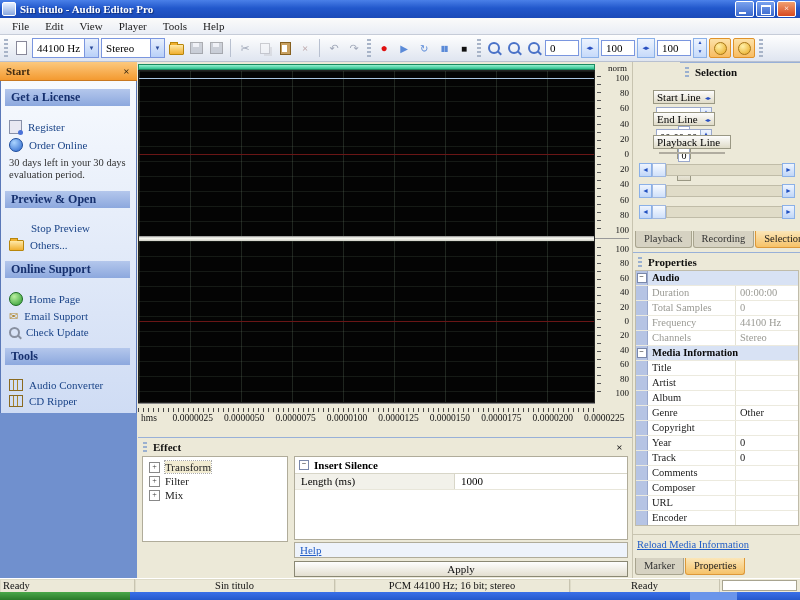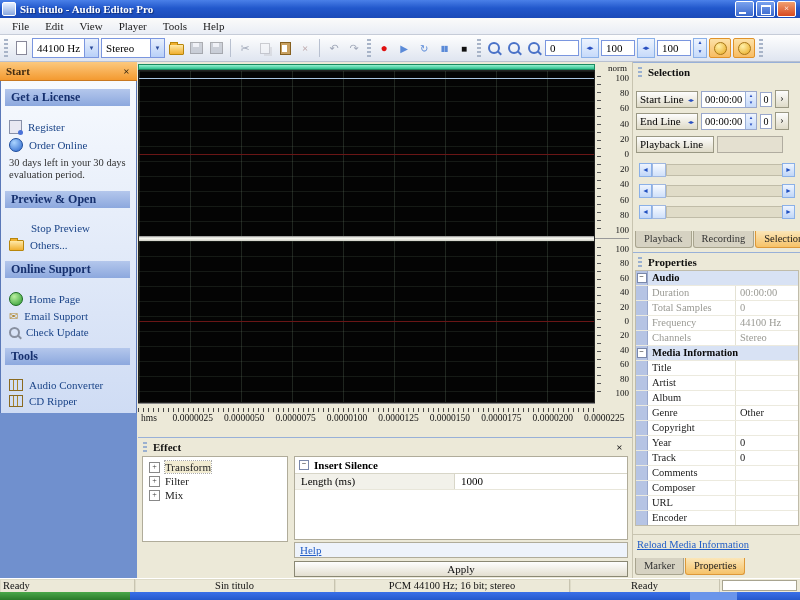--- a/index.html
+++ b/index.html
@@ -92,22 +92,22 @@
   .stick{position:absolute;left:2px;width:4px;background:repeating-linear-gradient(to bottom,#555 0 1px,transparent 1px 8px);}
   .stk1{top:14px;height:160px;}
   .stk2{top:185px;height:152px;}
   
   .panelheader{position:relative;height:18px;border-top:1px solid #98b0d8;background:#ece9d8;font-weight:bold;font-size:11px;color:#111;padding:3px 0 0 15px;box-sizing:border-box;}
   .pgrip{position:absolute;left:5px;top:4px;bottom:3px;width:4px;background:repeating-linear-gradient(to bottom,#9ab0d0 0 2px,transparent 2px 4px);}
   .tabbar{position:absolute;display:flex;gap:1px;}
   .tab{height:17px;padding:2px 8px 0 8px;box-sizing:border-box;background:#d6d2c2;border:1px solid #a8a48e;border-top:none;border-radius:0 0 3px 3px;color:#333;font-size:10.5px;}
   .tab.active{background:linear-gradient(#fbe6b8,#f6c268);border-color:#dd9838;color:#1a1a1a;}
   
-  .rightcol{position:absolute;left:632px;top:62px;width:168px;height:516px;background:#ece9d8;border-left:1px solid #c8c4b0;box-sizing:border-box;}
-  .selrow{position:absolute;left:3px;height:18px;display:flex;align-items:center;gap:3px;}
+  .rightcol{position:absolute;left:632px;top:62px;width:168px;height:516px;background:#ece9d8;border-left:1px solid #c8c4b0;box-sizing:border-box;padding-left:47px;}
+  .selrow{position:absolute;left:20px;height:18px;display:flex;align-items:center;gap:3px;flex-direction:column;}
   .selbtn{height:17px;background:linear-gradient(#fdfdfd,#dfdbc8);border:1px solid #9a9884;display:flex;align-items:center;padding:0 3px;box-sizing:border-box;gap:2px;}
   .nudge{font-size:6px;color:#2a50c0;}
   .timefield{width:56px;height:17px;border:1px solid #9aa8cc;background:#fff;display:flex;align-items:center;box-sizing:border-box;}
   .timefield .tv{flex:1;padding-left:3px;font-size:10.5px;}
   .tspin{width:10px;height:100%;background:linear-gradient(#eef4fe,#c6dafa);border-left:1px solid #9ab0d8;display:flex;flex-direction:column;color:#2a50c0;}
   .tspin span{flex:1;font-size:4.5px;line-height:7px;text-align:center;}
   .zbox{width:12px;height:15px;border:1px solid #9aa8cc;background:#fff;text-align:center;font-size:10px;padding-top:1px;box-sizing:border-box;}
   .gobtn{width:12px;height:16px;border:1px solid #9a9884;background:linear-gradient(#fdfdfd,#dfdbc8);text-align:center;line-height:14px;font-size:10px;color:#222;}
   .pbfield{width:66px;height:17px;border:1px solid #b0aca0;background:#e4e0d0;box-sizing:border-box;}
   .hslider{position:absolute;left:6px;width:156px;height:15px;display:flex;align-items:center;}

